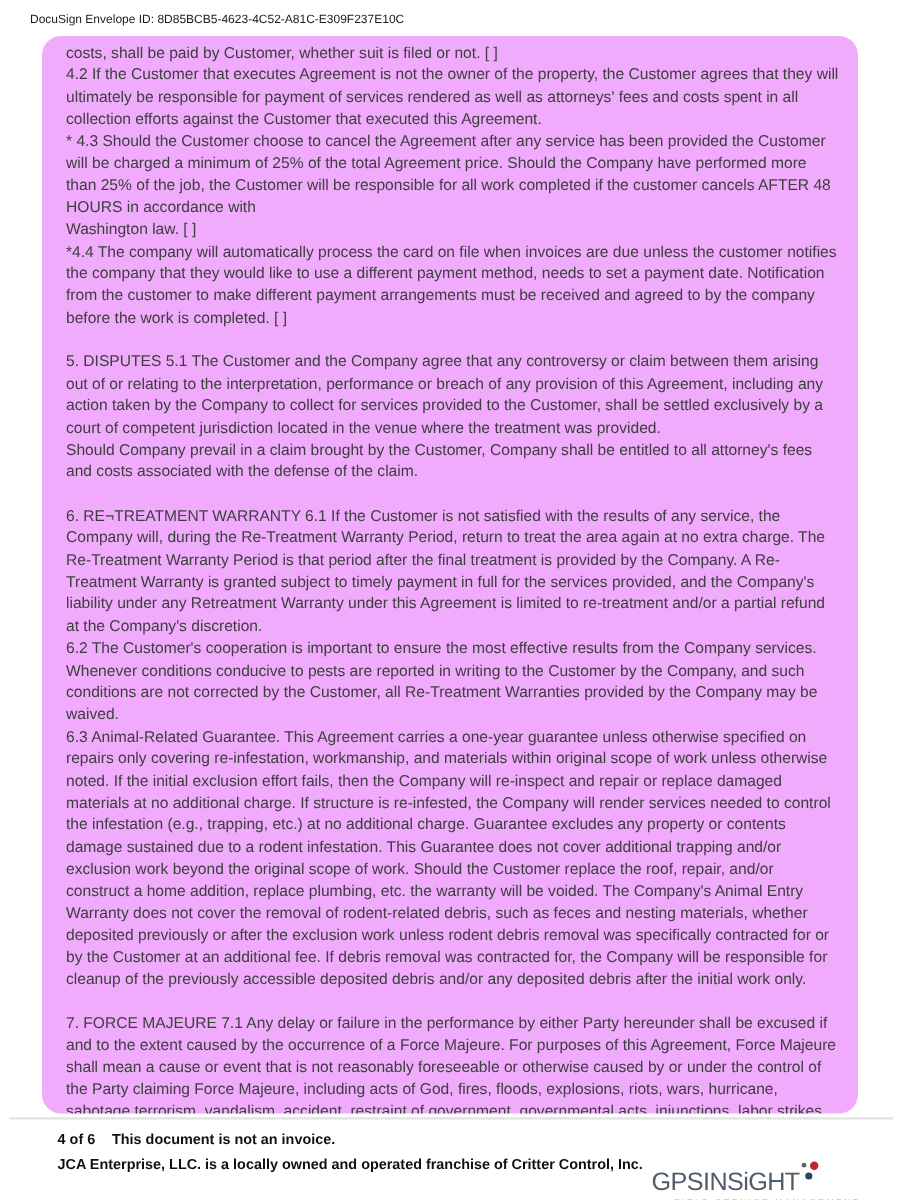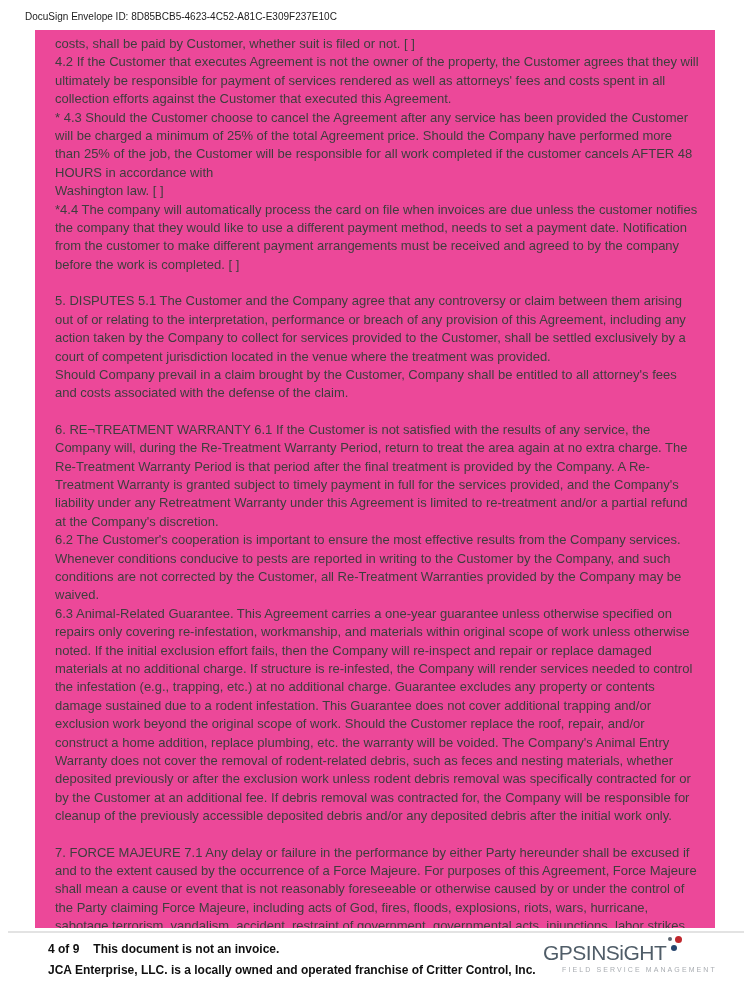--- a/index.html
+++ b/index.html
@@ -20,24 +20,25 @@
     top: 11px;
     font-size: 10px;
     color: #1c1c1c;
   }
   .content {
     position: absolute;
     left: 35px;
     top: 30px;
     width: 680px;
     height: 898px;
-    background: #ec4899;
+    background: #f0abfc;
     box-sizing: border-box;
     padding: 5px 16px 0 20px;
     overflow: hidden;
+    border-radius: 16px;
   }
   .content p {
     margin: 0 0 18px 0;
     font-size: 13px;
     line-height: 18.4px;
     color: #3e3e3e;
     white-space: pre-wrap;
   }
   .footer-divider {
     position: absolute;
@@ -67,20 +68,21 @@
   }
   .logo {
     position: absolute;
     left: 543px;
     top: 936px;
     width: 160px;
   }
   .logo-row {
     position: relative;
     white-space: nowrap;
+    margin-top: 32px;
   }
   .logo-text {
     font-size: 21px;
     font-weight: 500;
     letter-spacing: -0.5px;
     color: #505d68;
   }
   .logo-dots {
     display: inline-block;
     position: relative;
@@ -120,21 +122,21 @@
   <p>6. RE¬TREATMENT WARRANTY 6.1 If the Customer is not satisfied with the results of any service, the Company will, during the Re-Treatment Warranty Period, return to treat the area again at no extra charge. The Re-Treatment Warranty Period is that period after the final treatment is provided by the Company. A Re-Treatment Warranty is granted subject to timely payment in full for the services provided, and the Company's liability under any Retreatment Warranty under this Agreement is limited to re-treatment and/or a partial refund at the Company's discretion.
 6.2 The Customer's cooperation is important to ensure the most effective results from the Company services. Whenever conditions conducive to pests are reported in writing to the Customer by the Company, and such conditions are not corrected by the Customer, all Re-Treatment Warranties provided by the Company may be waived.
 6.3 Animal-Related Guarantee. This Agreement carries a one-year guarantee unless otherwise specified on repairs only covering re-infestation, workmanship, and materials within original scope of work unless otherwise noted. If the initial exclusion effort fails, then the Company will re-inspect and repair or replace damaged materials at no additional charge. If structure is re-infested, the Company will render services needed to control the infestation (e.g., trapping, etc.) at no additional charge. Guarantee excludes any property or contents damage sustained due to a rodent infestation. This Guarantee does not cover additional trapping and/or exclusion work beyond the original scope of work. Should the Customer replace the roof, repair, and/or construct a home addition, replace plumbing, etc. the warranty will be voided. The Company's Animal Entry Warranty does not cover the removal of rodent-related debris, such as feces and nesting materials, whether deposited previously or after the exclusion work unless rodent debris removal was specifically contracted for or by the Customer at an additional fee. If debris removal was contracted for, the Company will be responsible for cleanup of the previously accessible deposited debris and/or any deposited debris after the initial work only.</p>
   <p>7. FORCE MAJEURE 7.1 Any delay or failure in the performance by either Party hereunder shall be excused if and to the extent caused by the occurrence of a Force Majeure. For purposes of this Agreement, Force Majeure shall mean a cause or event that is not reasonably foreseeable or otherwise caused by or under the control of the Party claiming Force Majeure, including acts of God, fires, floods, explosions, riots, wars, hurricane, sabotage terrorism, vandalism. accident, restraint of government, governmental acts, injunctions, labor strikes, other than those of</p>
 </div>
 
 <div class="footer-divider"></div>
 
 <div class="footer-left">
   <div class="footer-line1">
-    <span>4 of 9</span><span class="notice">This document is not an invoice.</span>
+    <span>4 of 6</span><span class="notice">This document is not an invoice.</span>
   </div>
   <div class="footer-line2">JCA Enterprise, LLC. is a locally owned and operated franchise of Critter Control, Inc.</div>
 </div>
 
 <div class="logo">
   <div class="logo-row">
     <span class="logo-text">GPSINSiGHT</span><span class="logo-dots">
       <span class="dot dot-gray"></span>
       <span class="dot dot-red"></span>
       <span class="dot dot-blue"></span>

